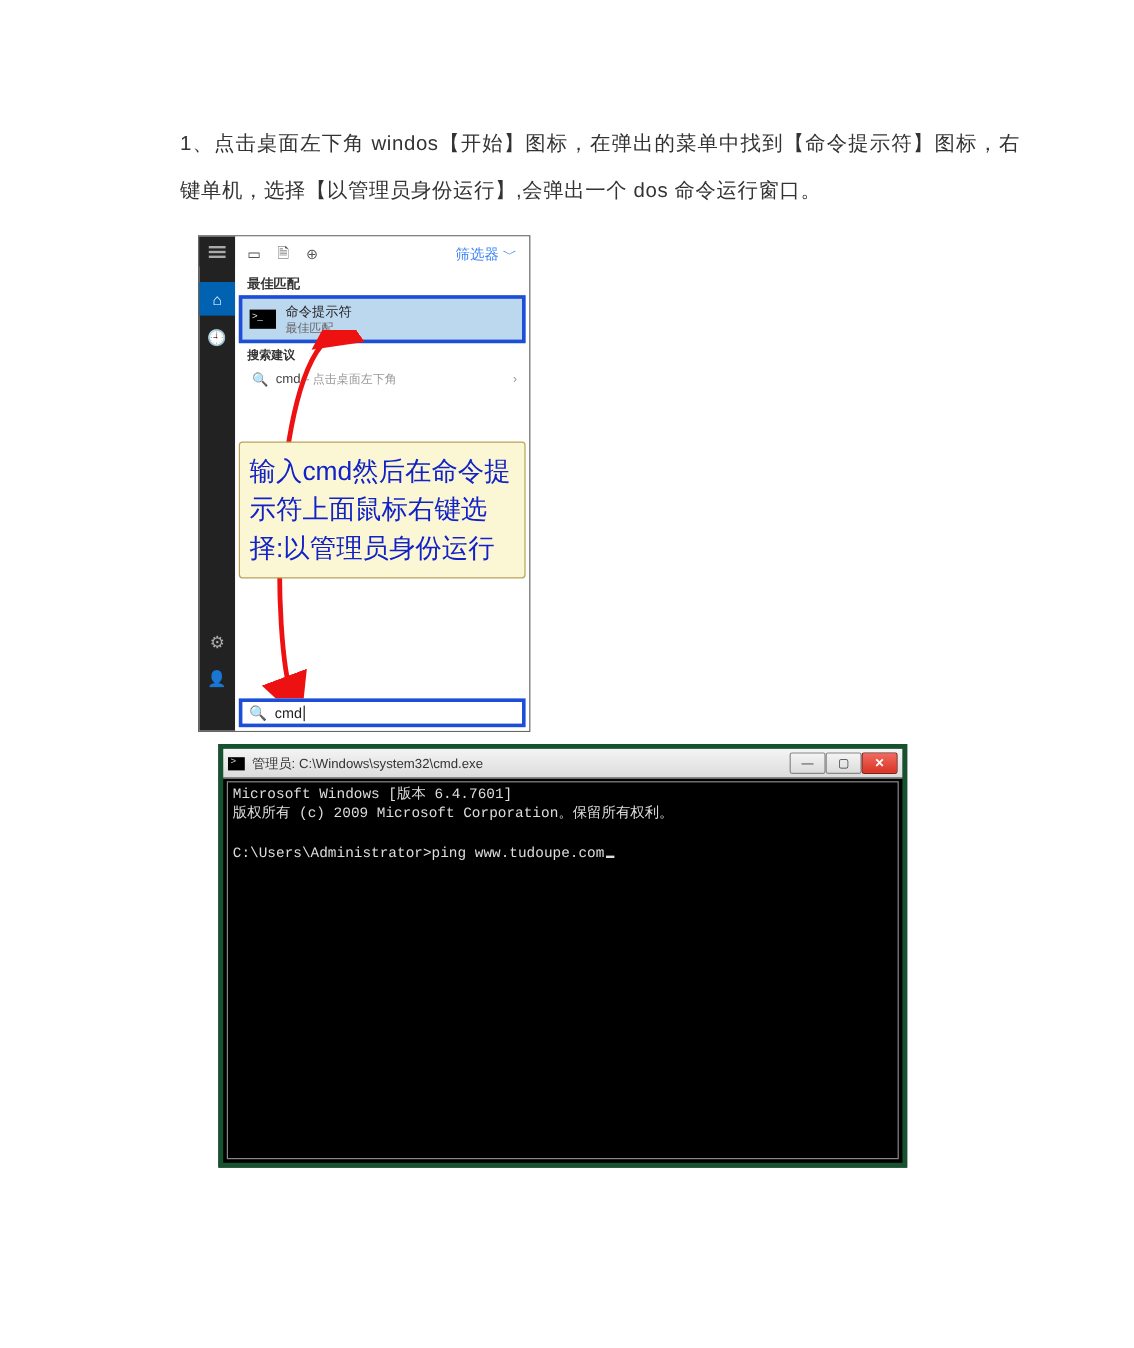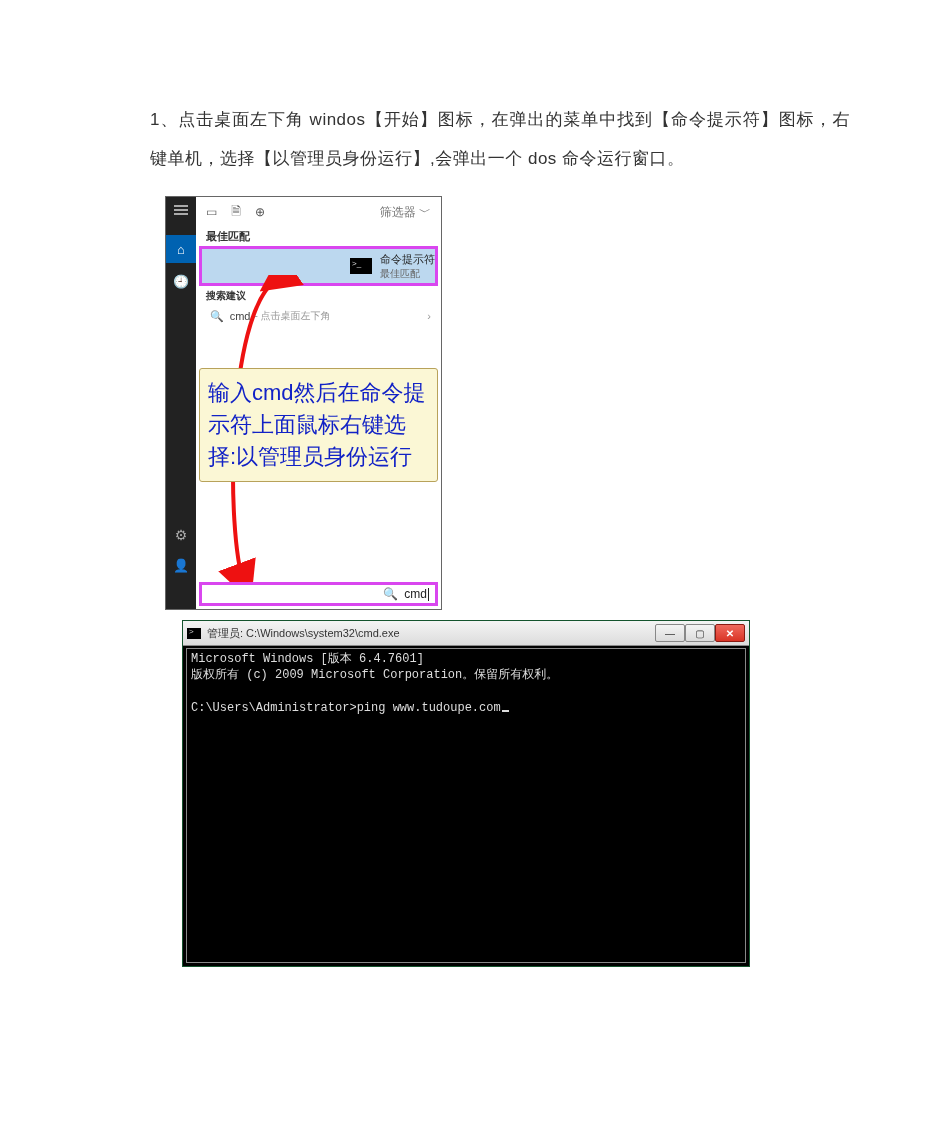--- a/index.html
+++ b/index.html
@@ -13,24 +13,24 @@
   .ham,.ham::before,.ham::after{content:"";display:block;width:14px;height:2px;background:#aaa;}
   .ham::before{position:relative;top:-4px;}
   .ham::after{position:relative;top:2px;}
   .f1-home{position:absolute;left:0;top:38px;width:30px;height:28px;background:#0062b1;display:flex;align-items:center;justify-content:center;color:#fff;font-size:13px;}
   .f1-clock{position:absolute;left:0;top:70px;width:30px;height:28px;display:flex;align-items:center;justify-content:center;color:#aaa;font-size:13px;}
   .f1-gear{position:absolute;left:0;bottom:60px;width:30px;height:28px;display:flex;align-items:center;justify-content:center;color:#aaa;font-size:14px;}
   .f1-user{position:absolute;left:0;bottom:30px;width:30px;height:28px;display:flex;align-items:center;justify-content:center;color:#aaa;font-size:13px;}
   .f1-main{position:absolute;left:30px;top:0;right:0;bottom:0;background:#fff;}
   .f1-tabs{height:30px;display:flex;align-items:center;gap:14px;padding:0 10px;color:#555;font-size:12px;}
   .f1-tabs .sp{flex:1;}
-  .f1-tabs .filter{color:#737373;}
+  .f1-tabs .filter{color:#3b82f6;}
   .f1-sect{font-size:11px;color:#333;padding:2px 10px 0 10px;font-weight:bold;}
 
-  .redbox{border:3px solid #d946ef;box-sizing:border-box;justify-content:flex-end;}
+  .redbox{border:3px solid #1d4ed8;box-sizing:border-box;}
   .f1-match{margin:2px 3px 0 3px;height:40px;display:flex;align-items:center;background:#bcd8ef;}
   .f1-cmd-icon{width:22px;height:16px;background:#000;margin:0 8px 0 6px;position:relative;}
   .f1-cmd-icon::after{content:">_";color:#ddd;font-size:8px;position:absolute;left:2px;top:1px;}
   .f1-mt{font-size:11px;color:#222;}
   .f1-mt .sub{font-size:10px;color:#666;}
 
   .f1-sug{padding:3px 10px 0 10px;font-size:10px;color:#333;font-weight:bold;}
   .f1-sug-row{display:flex;align-items:center;padding:6px 10px 0 14px;font-size:11px;color:#444;}
   .f1-sug-row .mag{color:#888;margin-right:6px;font-size:11px;}
   .f1-sug-row .hint{color:#999;font-size:10px;margin-left:4px;}
@@ -40,21 +40,21 @@
 
   .arrow-svg{position:absolute;left:20px;top:78px;width:120px;height:320px;pointer-events:none;}
 
   .f1-search{position:absolute;left:3px;right:3px;bottom:3px;height:24px;background:#fff;display:flex;align-items:center;padding:0 6px;box-sizing:border-box;}
   .f1-search .mag{color:#777;margin-right:6px;font-size:12px;}
   .f1-search .txt{font-size:12px;color:#222;}
   .f1-search .caret{width:1px;height:13px;background:#222;margin-left:1px;}
   .wm{position:absolute;right:6px;bottom:30px;font-size:11px;color:#ddd;}
 
   
-  .fig2{width:566px;height:345px;margin:6px 0 0 32px;border:1px solid #14532d;background:#000;position:relative;font-family:Consolas,"Courier New",monospace;}
+  .fig2{width:566px;height:345px;margin:6px 0 0 32px;border:4px solid #14532d;background:#000;position:relative;font-family:Consolas,"Courier New",monospace;}
   .tb{position:absolute;left:0;right:0;top:0;height:24px;background:linear-gradient(#f4f4f4,#dcdcdc);border-bottom:1px solid #888;display:flex;align-items:center;font-family:"Microsoft YaHei",Arial;padding:0 4px;}
   .tb-ico{width:14px;height:11px;background:#000;margin-right:6px;position:relative;}
   .tb-ico::after{content:">";color:#ccc;font-size:8px;position:absolute;left:2px;top:-1px;}
   .tb-title{font-size:11px;color:#333;}
   .tb-btns{margin-left:auto;display:flex;gap:0;}
   .wbtn{width:28px;height:16px;border:1px solid #888;margin-left:0;display:flex;align-items:center;justify-content:center;font-size:10px;border-radius:2px;background:linear-gradient(#f4f4f4,#dcdcdc);}
   .wbtn.min{color:#333;}
   .wbtn.max{color:#333;}
   .wbtn.close{background:linear-gradient(#f06a5e,#d93426);border-color:#8a1a12;color:#fff;font-weight:bold;}
   .term{position:absolute;left:3px;right:3px;top:27px;bottom:3px;background:#000;border:1px solid #888;color:#ddd;font-size:12px;line-height:1.35;padding:2px 4px;box-sizing:border-box;white-space:pre;}

